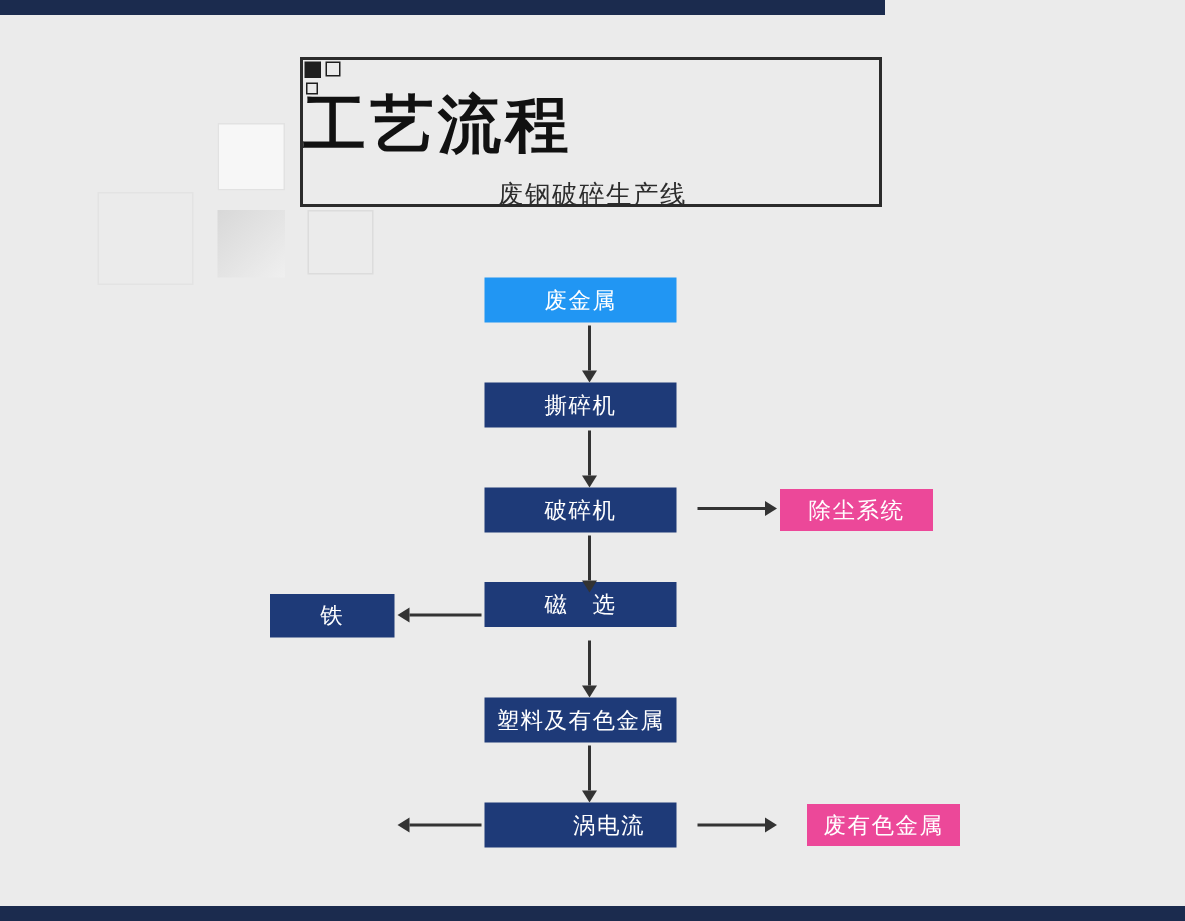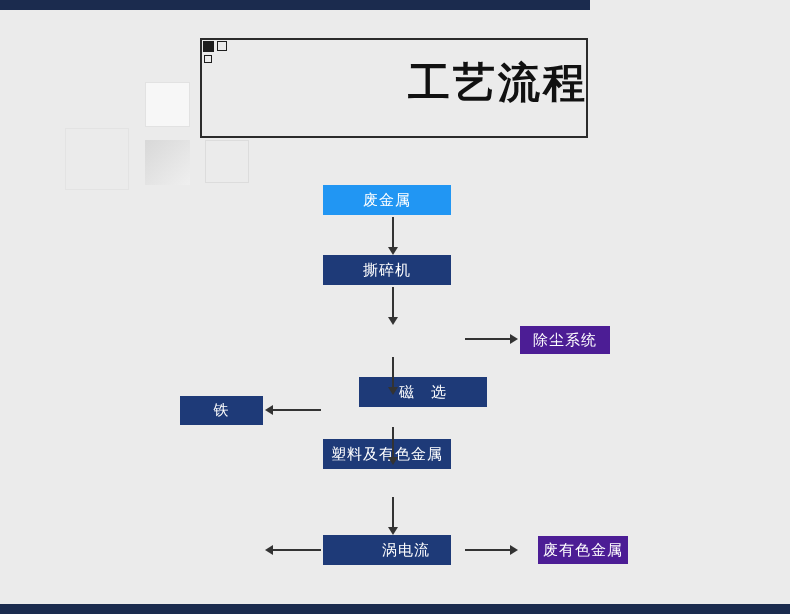--- a/index.html
+++ b/index.html
@@ -63,21 +63,21 @@
   }
   .deco-sq-outline2 {
     position: absolute; left: 205px; top: 140px;
     width: 44px; height: 43px;
     border: 1px solid #dcdcdc;
   }
 
   .page-title {
     position: absolute; left: 202px; top: 55px;
     width: 386px;
-    text-align: right;
+    text-align: left;
     font-size: 42px;
     font-weight: 900;
     color: #111;
     letter-spacing: 3px;
   }
   .page-subtitle {
     position: absolute; left: 202px; top: 118px;
     width: 386px;
     text-align: center;
     font-size: 17px;
@@ -90,21 +90,21 @@
     display: flex;
     align-items: center;
     justify-content: center;
     color: #ffffff;
     font-size: 15px;
     letter-spacing: 1px;
   }
   .node-main { left: 323px; width: 128px; height: 30px; background: #1e3a78; }
   .node-start { background: #2196f3; }
   .node-side-left { left: 180px; width: 83px; height: 29px; background: #1e3a78; }
-  .node-side-right { left: 520px; width: 90px; height: 28px; background: #4c1d95; }
+  .node-side-right { left: 520px; width: 102px; height: 28px; background: #ec4899; }
 
   .arrow-v {
     position: absolute;
     left: 392px;
     width: 2px; height: 30px;
     background: #333;
   }
   .arrow-v::after {
     content: "";
     position: absolute;
@@ -148,25 +148,27 @@
   <div class="deco-sq-faint"></div>
   <div class="deco-sq-gray"></div>
   <div class="deco-sq-outline2"></div>
 
   <div class="title-frame"></div>
   <div class="corner-sq-filled"></div>
   <div class="corner-sq-outline"></div>
   <div class="corner-sq-small"></div>
 
   <div class="page-title">工艺流程</div>
+  <div class="page-subtitle">废钢破碎生产线</div>
 
   <div class="node node-main node-start" style="top:185px;">废金属</div>
   <div class="node node-main" style="top:255px;">撕碎机</div>
-  <div class="node node-main" style="top:377px;margin-left:36px;">磁　选</div>
-  <div class="node node-main" style="top:439px;text-align:center;">塑料及有色金属</div>
+  <div class="node node-main" style="top:325px;">破碎机</div>
+  <div class="node node-main" style="top:388px;">磁　选</div>
+  <div class="node node-main" style="top:465px;text-align:center;">塑料及有色金属</div>
   <div class="node node-main" style="top:535px;padding-left:38px;">涡电流</div>
 
   <div class="node node-side-right" style="top:326px;">除尘系统</div>
   <div class="node node-side-left" style="top:396px;">铁</div>
   <div class="node node-side-right" style="top:536px;margin-left:18px;">废有色金属</div>
 
   <div class="arrow-v" style="top:217px;"></div>
   <div class="arrow-v" style="top:287px;"></div>
   <div class="arrow-v" style="top:357px;"></div>
   <div class="arrow-v" style="top:427px;"></div>

